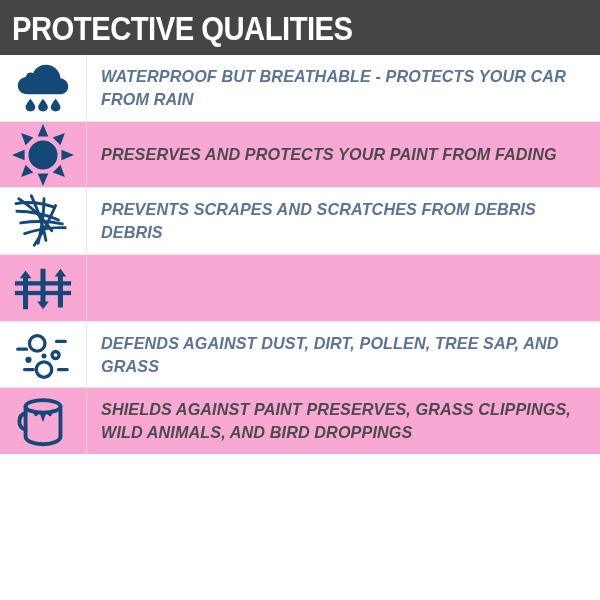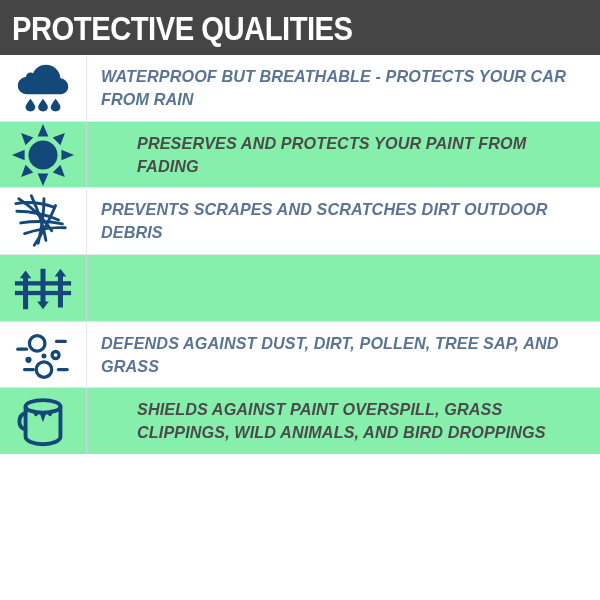--- a/index.html
+++ b/index.html
@@ -56,21 +56,21 @@
     flex: 1 1 0;
     display: flex;
     align-items: stretch;
     position: relative;
     border-bottom: 1px solid #e4e7ec;
     min-height: 0;
   }
   .row:last-child { border-bottom: 2px solid #ffffff; }
 
   .row.light { background: #ffffff; }
-  .row.tint  { background: #86efac; gap: 36px; }
+  .row.tint  { background: #f9a8d4; }
 
   .icon-cell {
     flex: 0 0 87px;
     display: flex;
     align-items: center;
     justify-content: center;
     border-right: 1px solid #e4e7ec;
     box-sizing: border-box;
   }
   .row.tint .icon-cell { border-right: 1px solid #cfd5de; }
@@ -160,21 +160,21 @@
               <path d="M45 16 C40 28, 33 42, 23 57"></path>
               <path d="M5 22 C18 22, 34 25, 48 31"></path>
               <path d="M9 34 C22 32, 38 32, 52 35"></path>
               <path d="M13 45 C25 41, 39 38, 55 39"></path>
               <path d="M4 14 C16 12, 30 13, 44 18"></path>
             </g>
           </svg>
         </span>
       </div>
       <div class="text-cell">
-        <p class="row-text">PREVENTS SCRAPES AND SCRATCHES DIRT OUTDOOR DEBRIS</p>
+        <p class="row-text">PREVENTS SCRAPES AND SCRATCHES FROM DEBRIS DEBRIS</p>
       </div>
     </div>
 
     <div class="row tint">
       <div class="icon-cell">
         <span>
           <svg width="62" height="62" viewBox="0 0 64 64" aria-hidden="true">
             <g fill="#134878">
 
               <path d="M14 14 L20 22 L16.6 22 L16.6 54 L11.4 54 L11.4 22 L8 22 Z"></path>
@@ -228,18 +228,18 @@
               <path d="M14 24 C6 26, 5 38, 14 41"></path>
             </g>
             <g fill="#134878">
 
               <path d="M22 20 C22 27, 25 29, 27 25 C29 21, 30 29, 32 33 C34 29, 35 21, 37 25 C39 29, 42 27, 42 20 C38 23, 26 23, 22 20 Z"></path>
             </g>
           </svg>
         </span>
       </div>
       <div class="text-cell">
-        <p class="row-text">SHIELDS AGAINST PAINT OVERSPILL, GRASS CLIPPINGS, WILD ANIMALS, AND BIRD DROPPINGS</p>
+        <p class="row-text">SHIELDS AGAINST PAINT PRESERVES, GRASS CLIPPINGS, WILD ANIMALS, AND BIRD DROPPINGS</p>
       </div>
     </div>
 
   </div>
 </div>
 
 </body></html>

